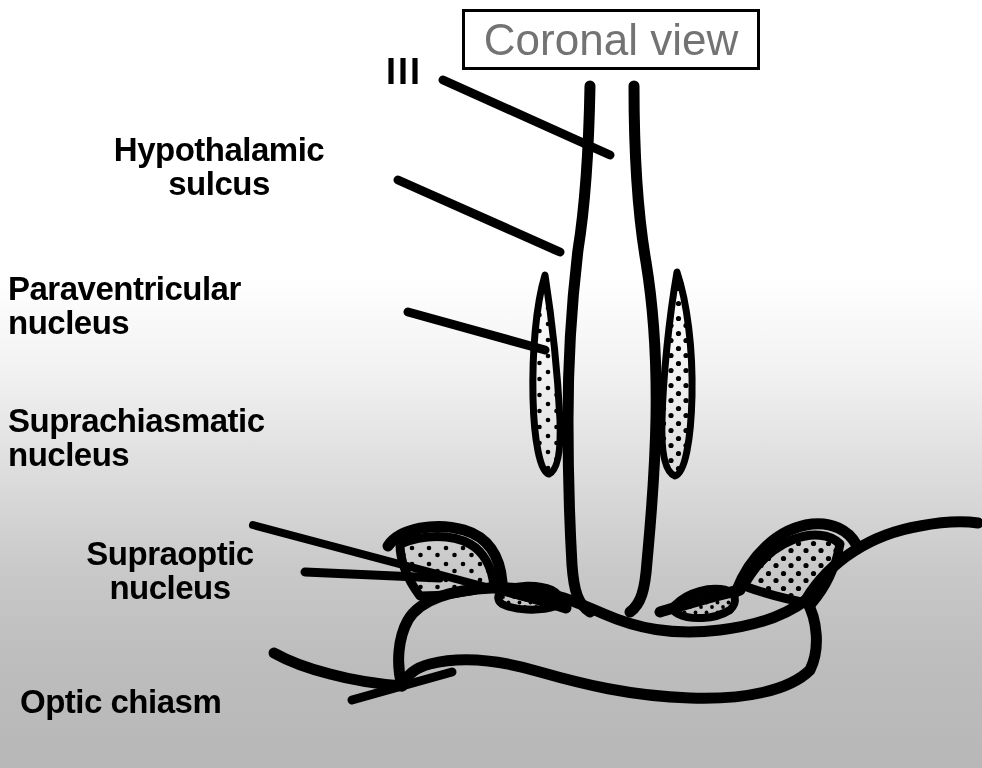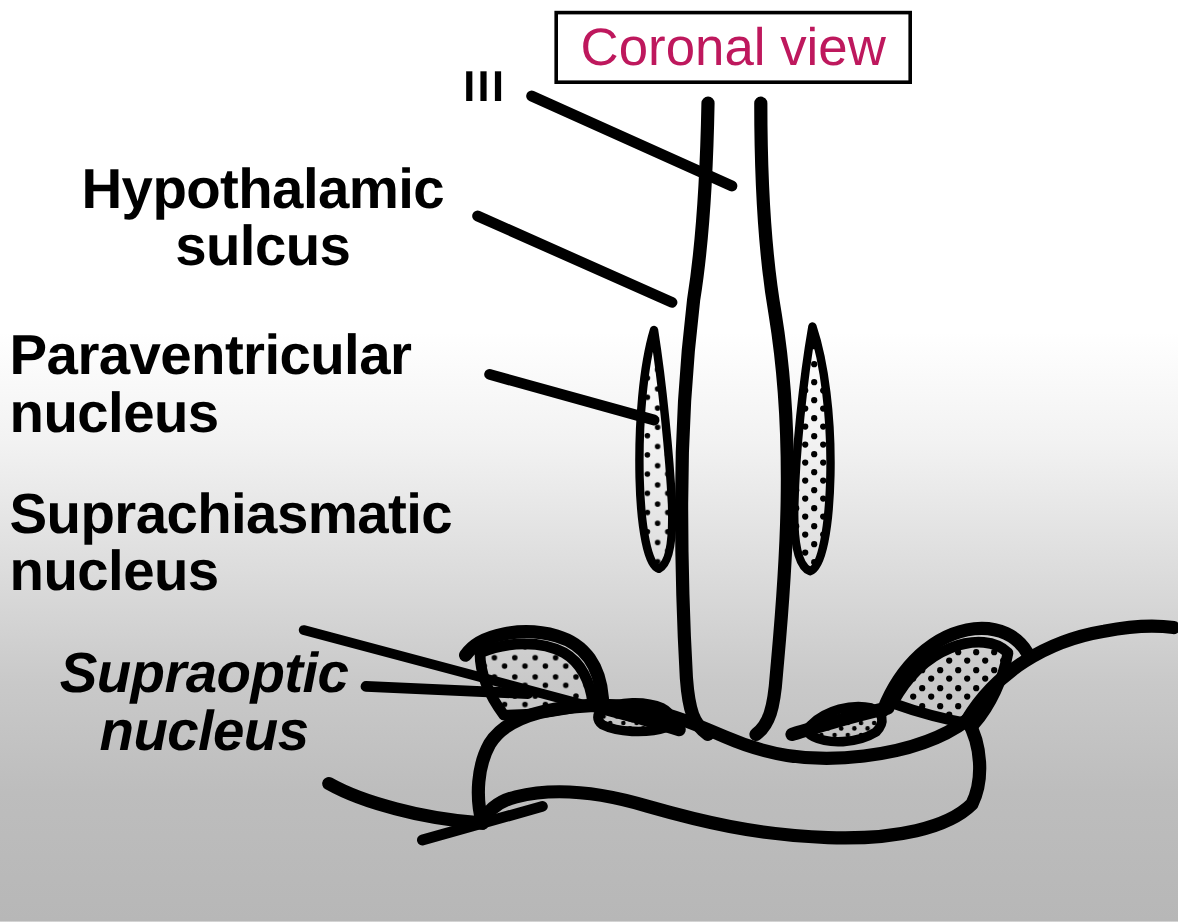--- a/index.html
+++ b/index.html
@@ -16,50 +16,50 @@
     background:linear-gradient(to bottom,
         #ffffff 0%, #ffffff 36%, #f2f2f2 48%,
         #dcdcdc 62%, #c9c9c9 74%, #bdbdbd 86%, #b7b7b7 100%);
   }
   #art{position:absolute;left:0;top:0;width:982px;height:768px;}
 
   .label{
     position:absolute;
     color:#000;
     font-weight:bold;
-    font-size:47px;
+    font-size:33px;
     line-height:1.02;
     letter-spacing:-0.5px;
     white-space:pre;
     user-select:none;
   }
 
   #lbl-III{left:386px;top:54px;font-size:36px;letter-spacing:2px;}
   #lbl-hypo{left:30px;top:133px;width:378px;text-align:center;}
   #lbl-para{left:8px;top:272px;width:418px;}
   #lbl-supra-ch{left:8px;top:404px;width:458px;text-align:left;}
-  #lbl-supra-op{left:14px;top:537px;width:312px;text-align:center;font-style:italic;}
+  #lbl-supra-op{left:14px;top:537px;width:312px;text-align:center;}
   #lbl-chiasm{left:20px;top:685px;}
 
   #titlebox{
     position:absolute;
     left:462px;top:9px;
     width:298px;height:61px;
     border:3px solid #000;
     background:#ffffff;
     box-sizing:border-box;
   }
   #titlebox .ttl{
     position:absolute;
     left:0;top:0;width:100%;
     text-align:center;
     font-size:44px;
     font-weight:normal;
     line-height:56px;
-    color:#be185d;
+    color:#737373;
     white-space:pre;
   }
 </style>
 </head>
 <body>
 
 <div id="figure">
 
   <svg id="art" viewBox="0 0 982 768" xmlns="http://www.w3.org/2000/svg">
     <defs>
@@ -191,14 +191,15 @@
 
   <div class="label" id="lbl-para">Paraventricular
 nucleus</div>
 
   <div class="label" id="lbl-supra-ch">Suprachiasmatic
 nucleus</div>
 
   <div class="label" id="lbl-supra-op">Supraoptic
 nucleus</div>
 
+  <div class="label" id="lbl-chiasm">Optic chiasm</div>
 
 </div>
 
 </body></html>

